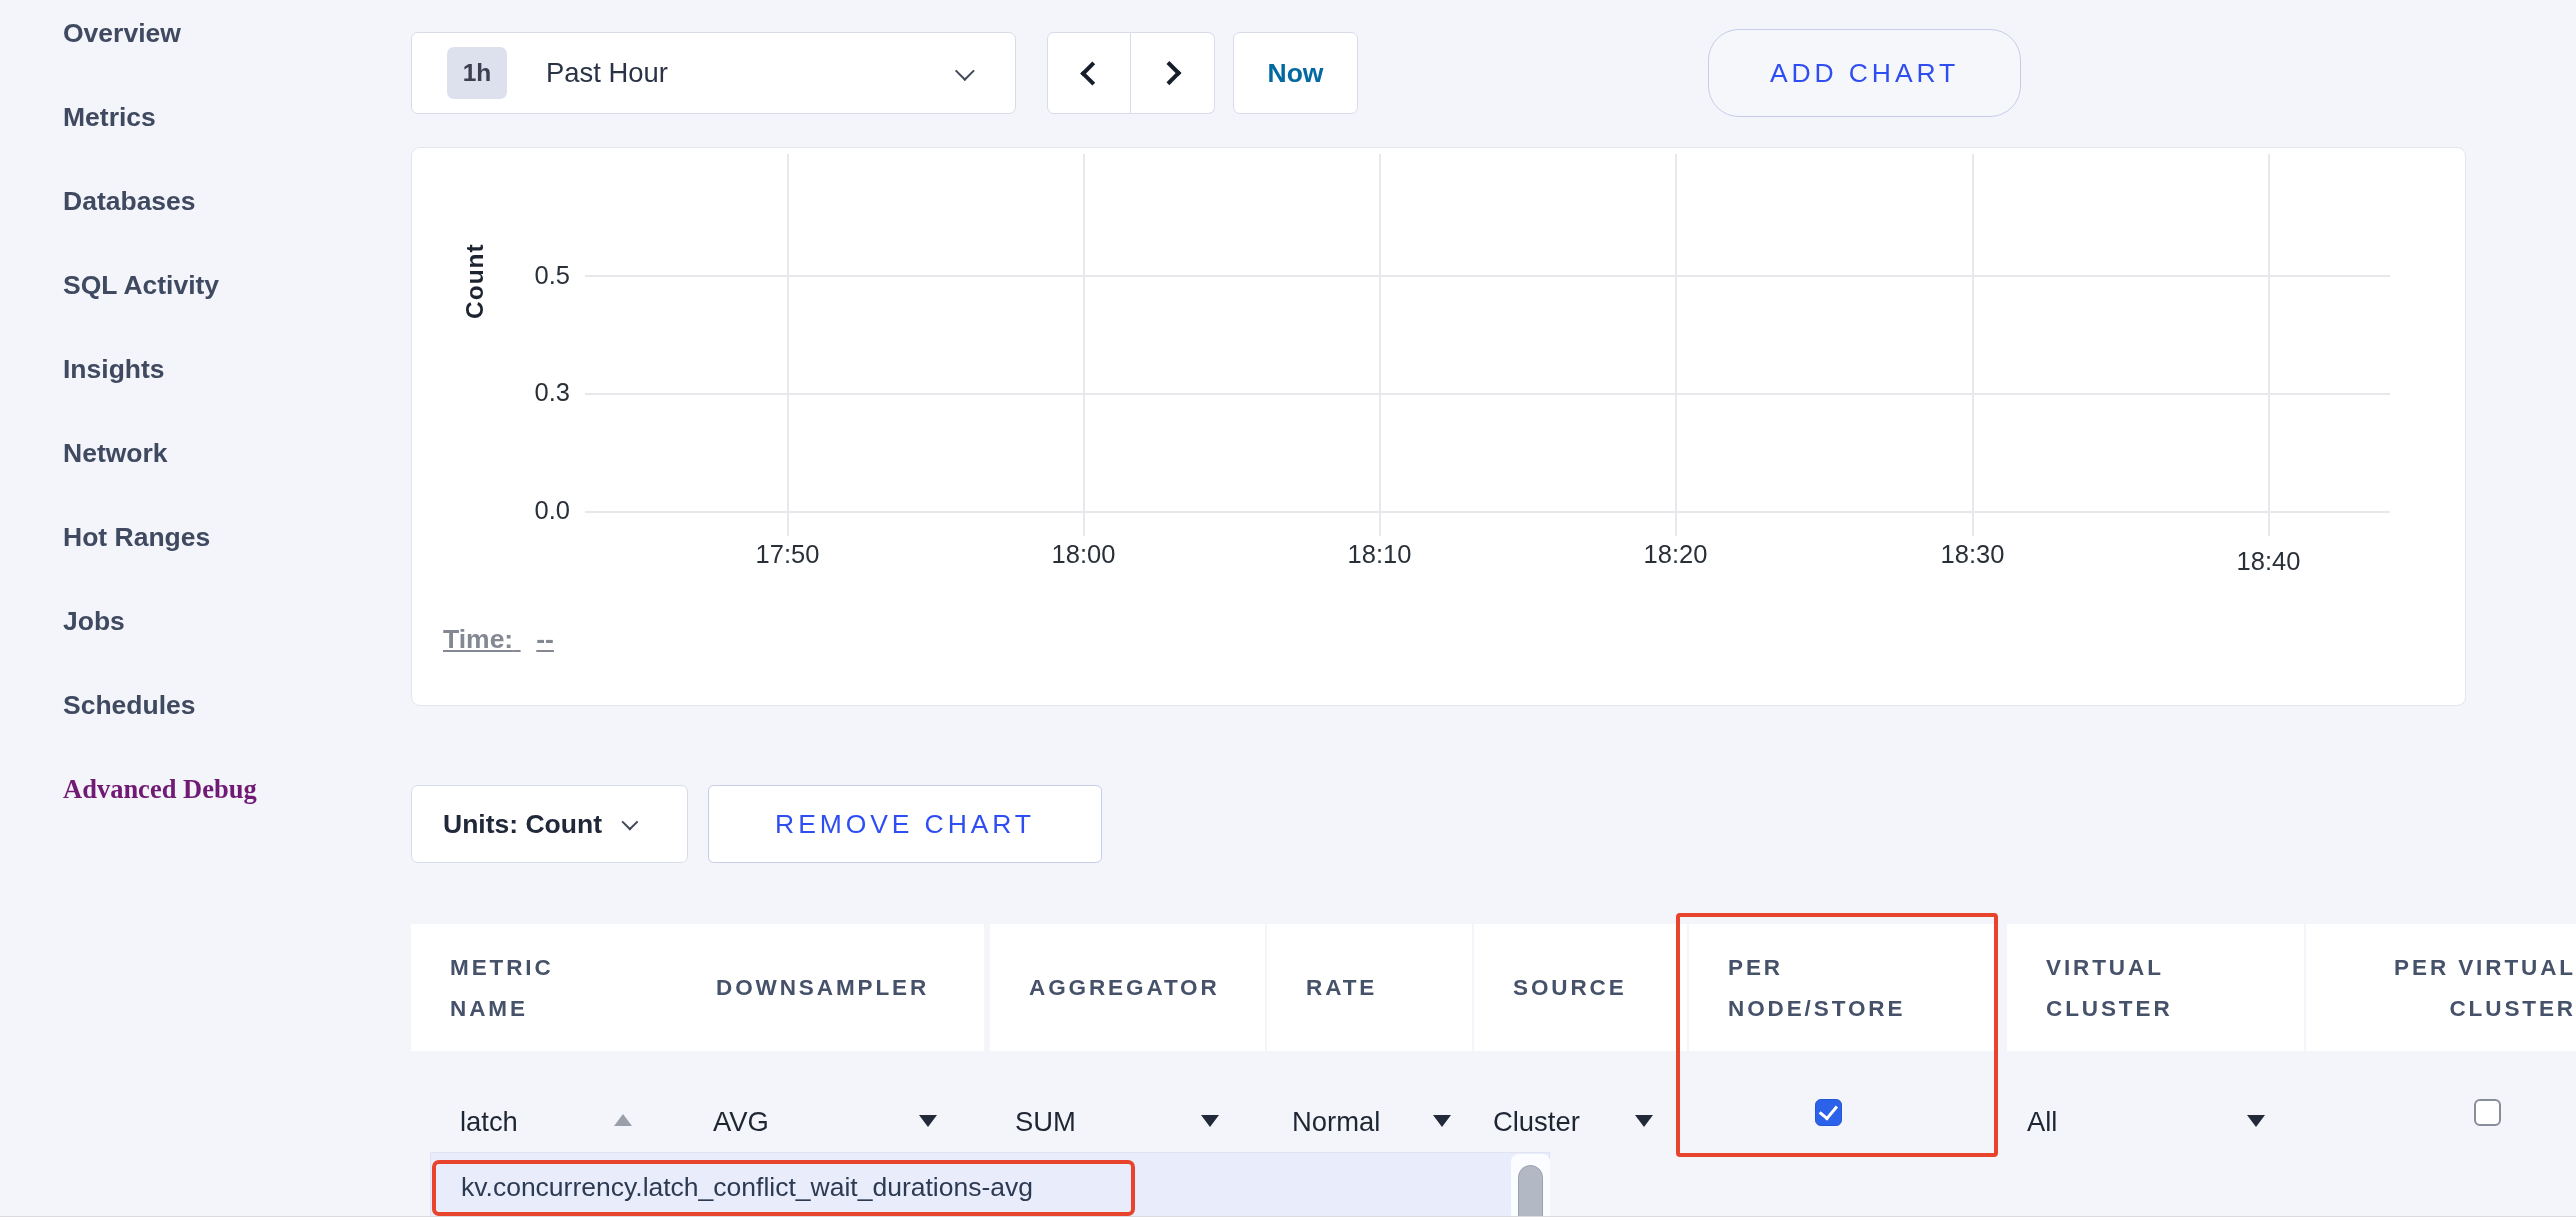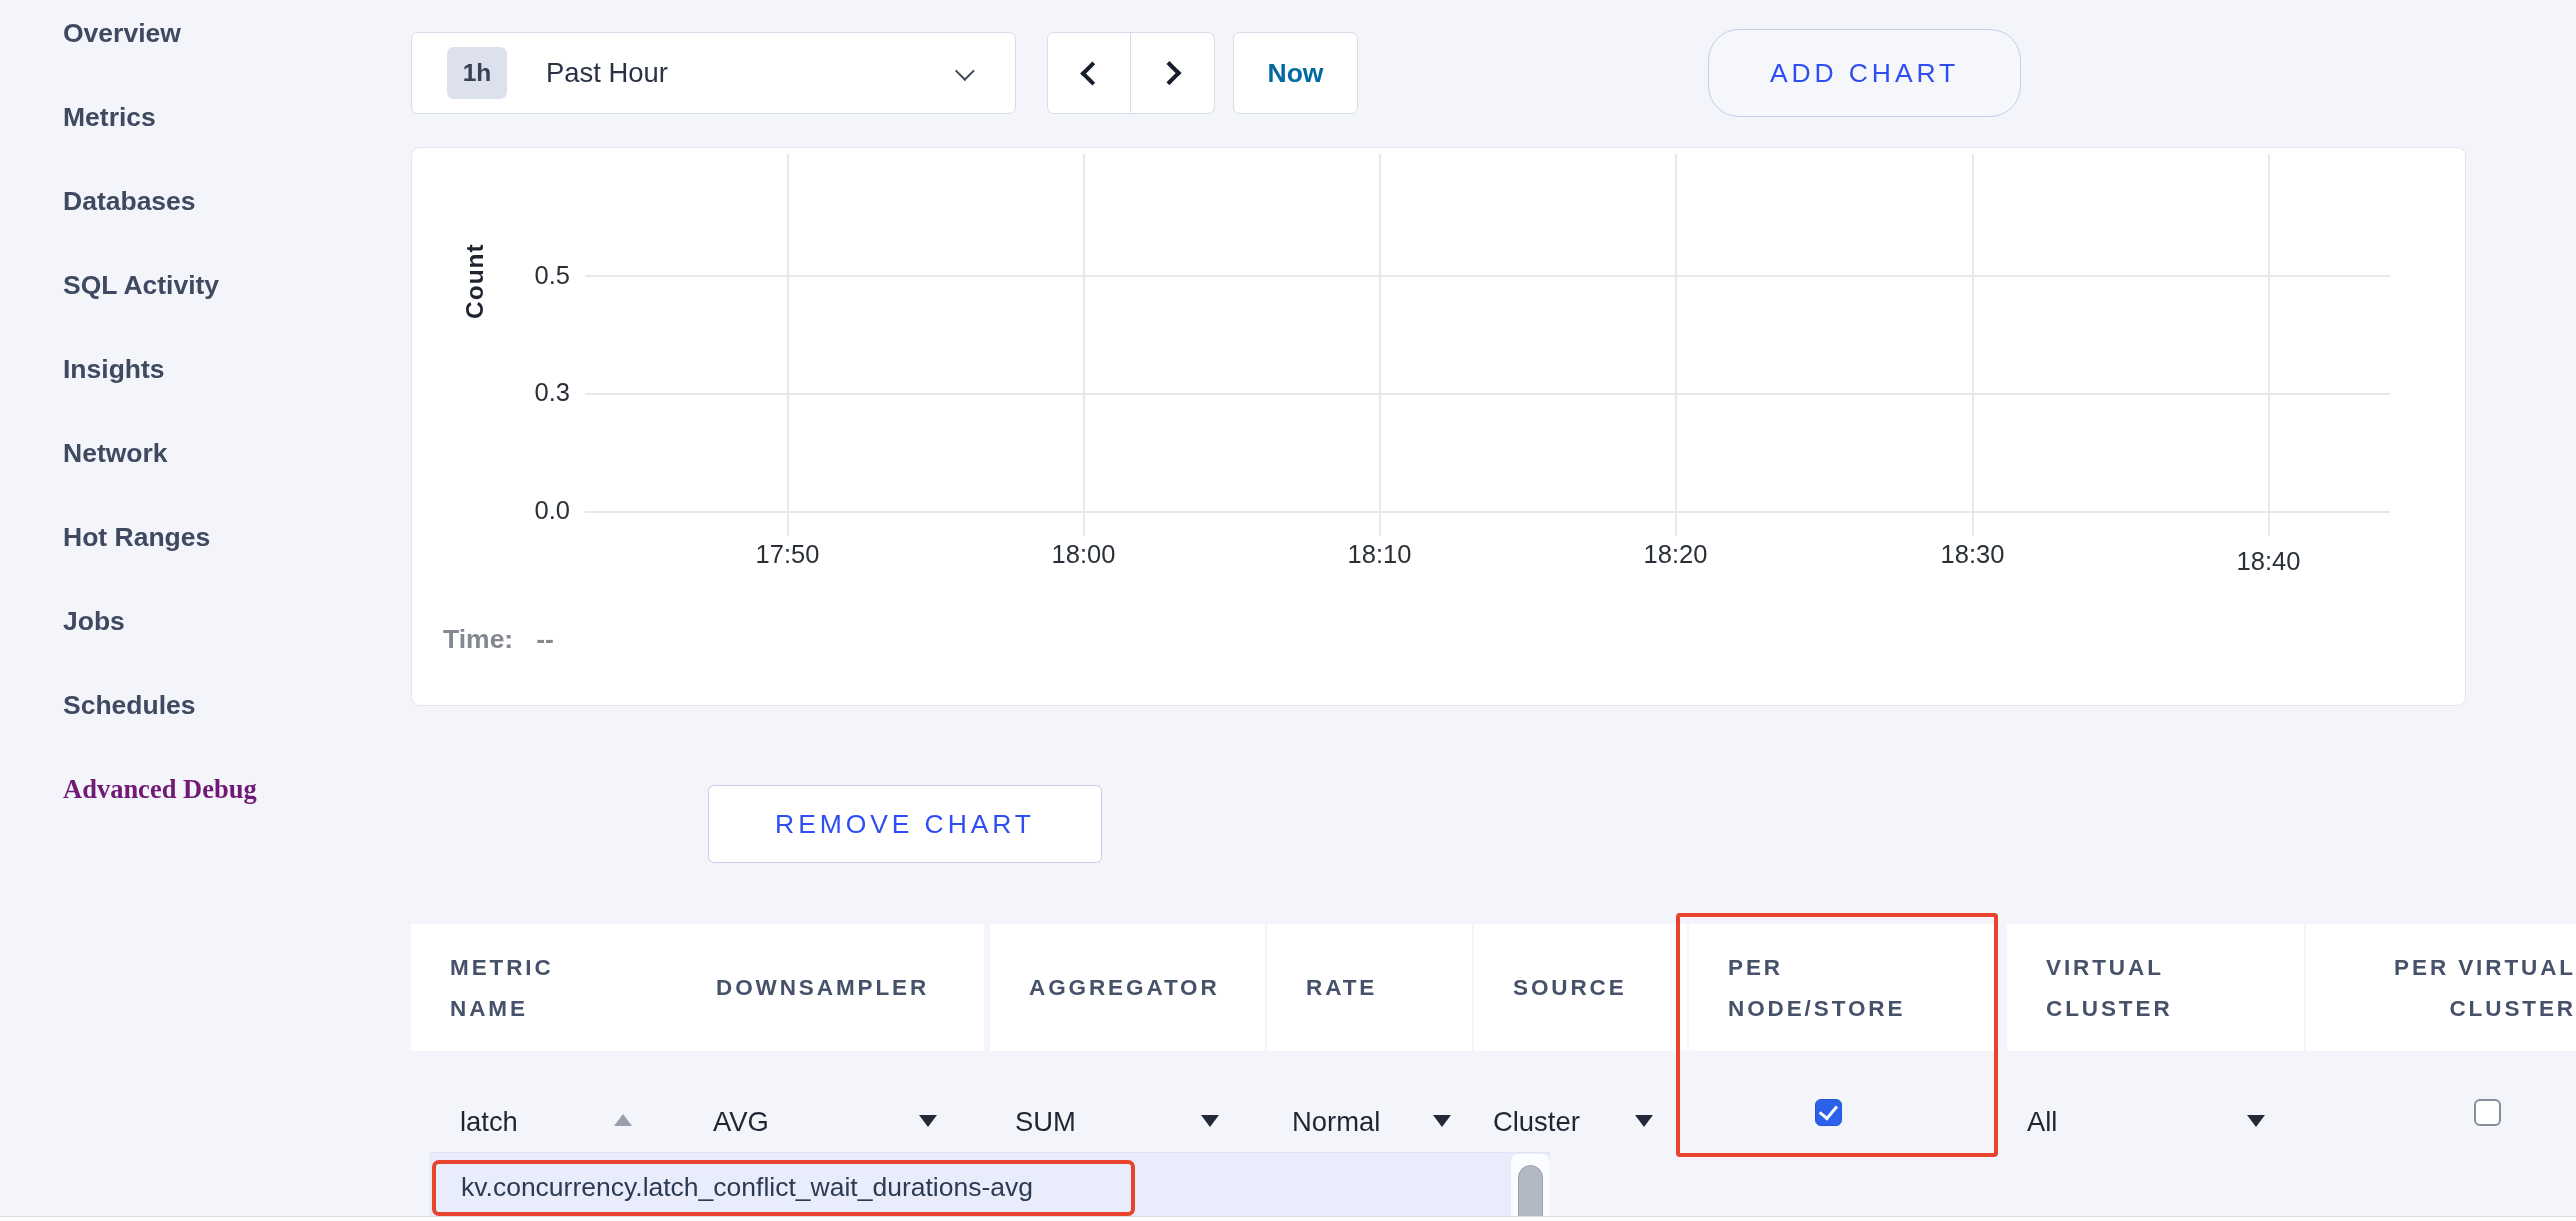--- a/index.html
+++ b/index.html
@@ -32,21 +32,21 @@
   .blue-btn { background:transparent; border:1px solid #c6cce9; border-radius:5.9px; display:flex; align-items:center; justify-content:center; font-size:26.5px; font-weight:500; letter-spacing:3.9px; color:#2f4ef2; cursor:pointer; }
   .add-chart { position:absolute; left:1708px; top:29px; width:313px; height:88px; background:#f6f7fb;border-radius:31px; }
 
   
   .chart-card { position:absolute; left:411px; top:147px; width:2055px; height:559px; background:#fff; border:1px solid #e2e4ee; border-radius:8.8px; }
   .ylabel { position:absolute; left:45px; top:57px; height:152px; width:35px; writing-mode:vertical-rl; transform:rotate(180deg); display:flex; align-items:center; justify-content:center; font-size:24.5px; font-weight:700; letter-spacing:1px; color:#1d242f; }
   .ytick { position:absolute; left:78px; width:80px; text-align:right; font-size:25.5px; color:#2a3038; line-height:31px; }
   .hline { position:absolute; left:173px; width:1805px; height:2px; background:#e8e8ec; }
   .vline { position:absolute; top:5.9px; height:382px; width:2px; background:#e8e8ec; }
   .xtick { position:absolute; top:392px; width:157px; margin-left:-78px; text-align:center; font-size:25.5px; color:#2a3038; }
-  .time-footer { position:absolute; left:31px; top:476px; font-size:26.5px; color:#838892; }
+  .time-footer { position:absolute; left:31px; top:476px; font-size:26.5px; color:#838892;text-decoration:underline; }
   .time-footer .tl { font-weight:700; }
   .time-footer .tv { margin-left:15.7px; font-weight:600; }
 
   
   .units-select { position:absolute; left:411px; top:785px; width:277px; height:78px; background:#fff; border:1px solid #d8dce8; border-radius:6.9px; display:flex; align-items:center; cursor:pointer; }
   .units-label { margin-left:31px; font-size:26.5px; font-weight:700; color:#20283a; }
   .units-select .chev-down { width:11.8px; height:11.8px; margin-left:21.6px; margin-top:-3.9px; }
   .remove-chart { position:absolute; left:708px; top:785px; width:394px; height:78px; background:#fff;text-align:right; }
 
   
@@ -137,20 +137,24 @@
     <div class="xtick" style="left:1263px;">18:20</div>
     <div class="xtick" style="left:1560px;">18:30</div>
     <div class="xtick" style="left:1856px;margin-top:7px;">18:40</div>
 
     <div class="time-footer">
       <span class="tl">Time:</span>
       <span class="tv">--</span>
     </div>
   </div>
 
+  <div class="units-select">
+    <span class="units-label">Units: Count</span>
+    <span class="chev-down"></span>
+  </div>
   <div class="blue-btn remove-chart">REMOVE CHART</div>
 
   <div class="hcell" style="left:411px;width:269px;">
     <span>METRIC</span>
     <span>NAME</span>
   </div>
   <div class="hcell" style="left:677px;width:307px;">
     <span>DOWNSAMPLER</span>
     <span></span>
   </div>

